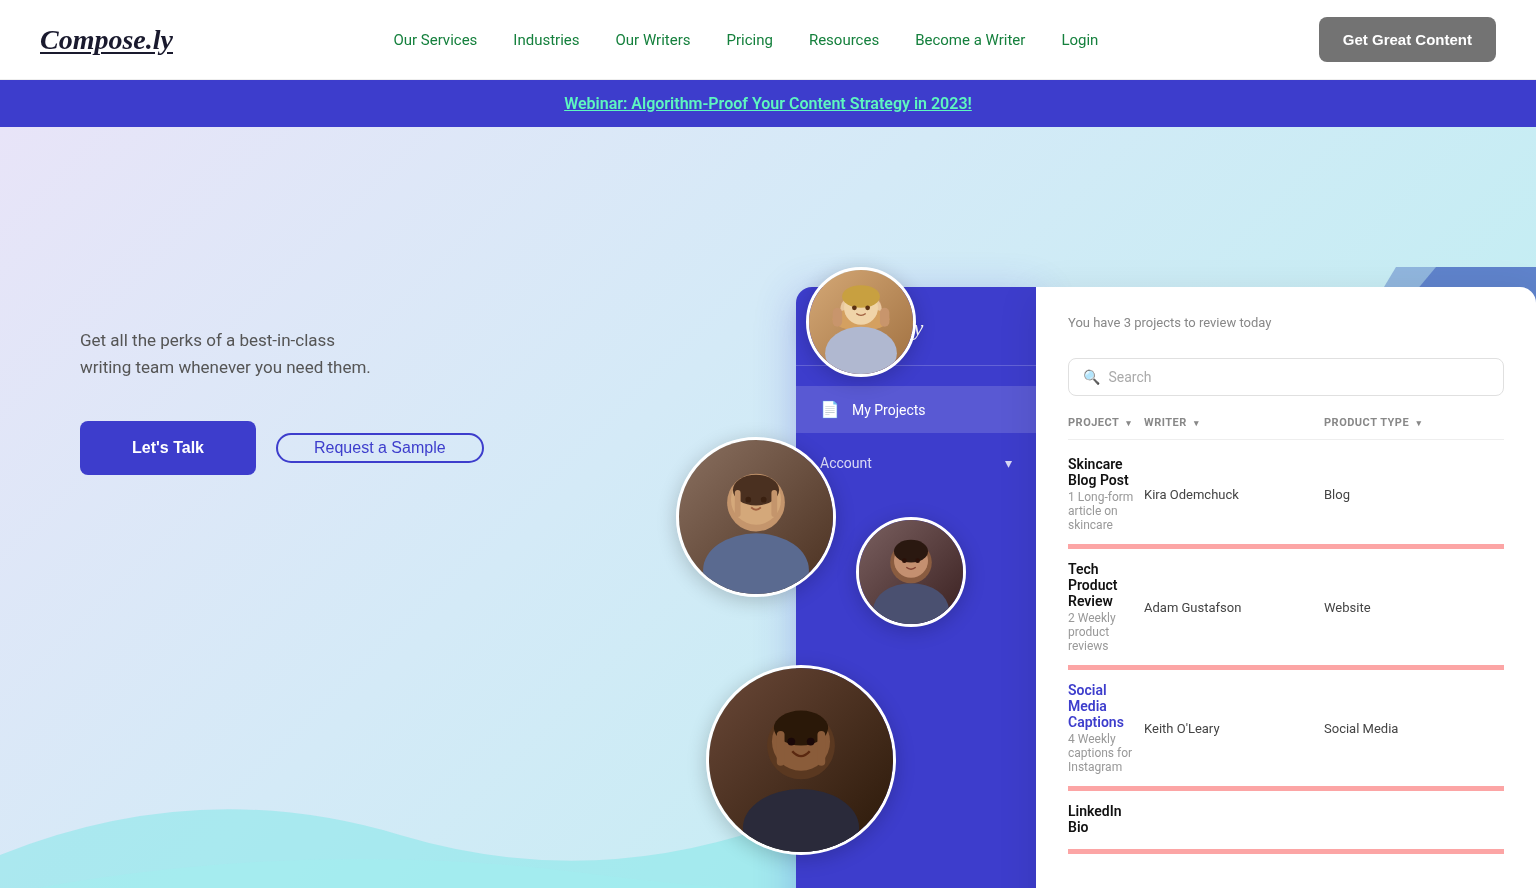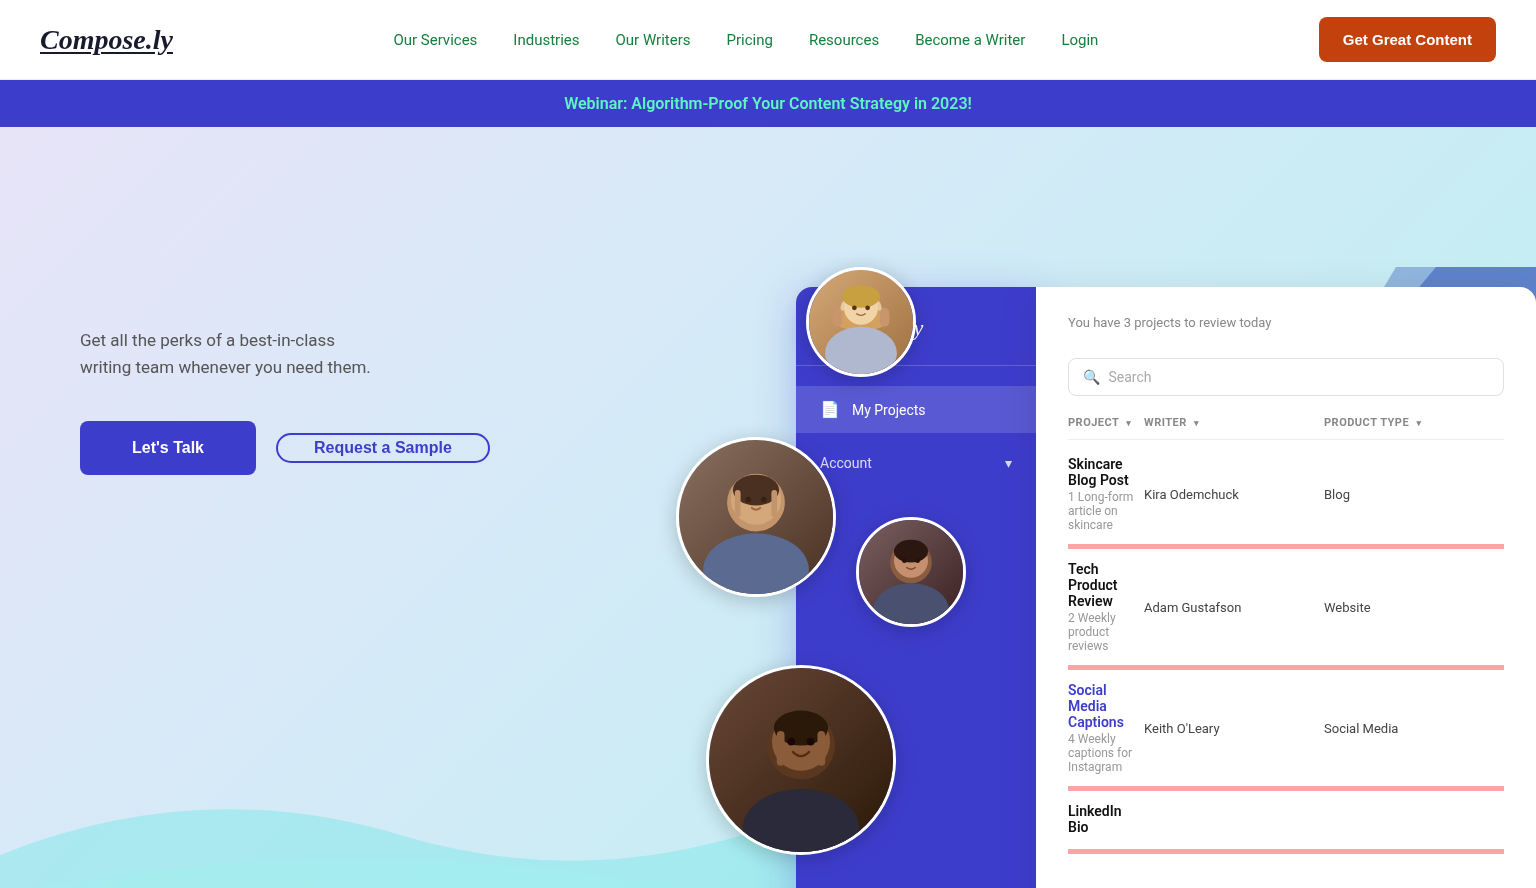--- a/index.html
+++ b/index.html
@@ -33,41 +33,42 @@
       align-items: center;
     }
     .nav-link {
       font-size: 15px;
       color: #15803d;
       cursor: pointer;
       text-decoration: none;
       white-space: nowrap;
     }
     .nav-cta {
-      background: #c2410c;
+      background: #737373;
       color: #fff;
       border: none;
       border-radius: 8px;
       padding: 14px 24px;
       font-size: 15px;
       font-weight: 600;
       cursor: pointer;
       white-space: nowrap;
     }
 
     
     .banner {
       background: #3d3dcc;
       text-align: center;
       padding: 14px;
     }
     .banner-text {
       color: #5ef6c0;
       font-size: 16px;
       font-weight: 600;
+      text-decoration: underline;
     }
 
     
     .hero {
       position: relative;
       min-height: 808px;
       background: linear-gradient(135deg, #e8e4f8 0%, #d4eaf7 40%, #b8f0f0 100%);
       overflow: hidden;
     }
 
@@ -116,21 +117,21 @@
       font-weight: 700;
       cursor: pointer;
     }
     .btn-secondary {
       background: transparent;
       color: #3d3dcc;
       border: 2px solid #3d3dcc;
       border-radius: 16px;
       padding: 4px 36px;
       font-size: 16px;
-      font-weight: 700;
+      font-weight: 400;
       cursor: pointer;
     }
 
     
     .avatar-float {
       position: absolute;
       border-radius: 50%;
       overflow: hidden;
       border: 3px solid #fff;
       box-shadow: 0 4px 20px rgba(0,0,0,0.2);

